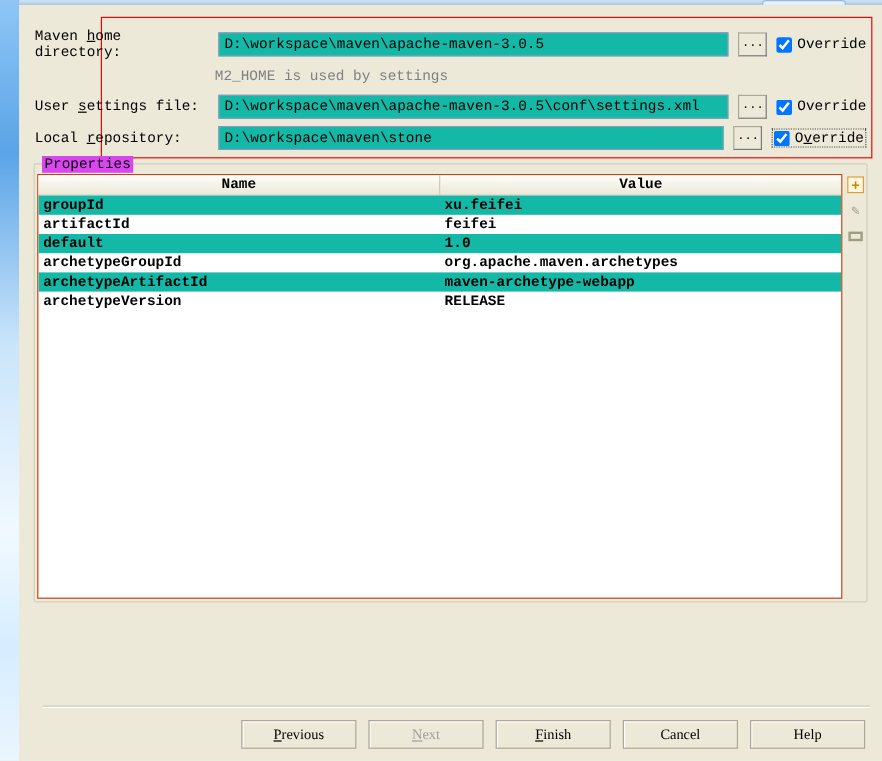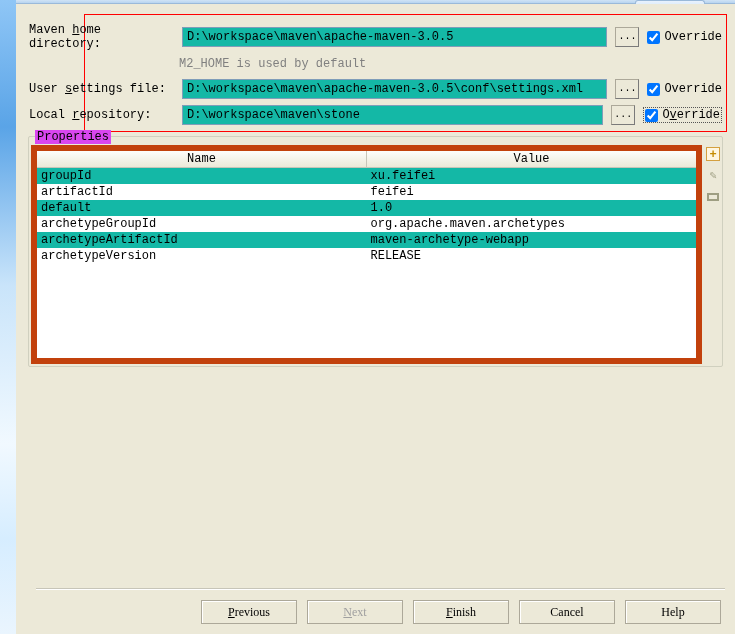--- a/index.html
+++ b/index.html
@@ -35,21 +35,21 @@
 .override { display:flex; align-items:center; gap:2px; font-family:"Courier New",monospace; font-size:12px;}
 .override input { margin-right:2px;}
 .override.sel { border:1px dotted #555; padding:0 1px;}
 .subhelp { color:#808080; font-family:"Courier New",monospace; font-size:12px; margin:2px 0 8px 150px;}
 
 .props-panel { margin:0 4px; }
 .props-fieldset { border:1px solid #d0d0bf; border-radius:2px; padding:2px; position:relative; background:#ece9d8;}
 .props-legend { font-family:"Courier New",monospace; font-size:12px; position:relative; top:-9px; left:4px;
   background:#d946ef; padding:0 2px;}
 .table-wrap { margin-top:-8px; display:flex;}
-.table { flex:1; background:#fff; border:6px solid #c2410c; height:219px; overflow:hidden;}
+.table { flex:1; background:#fff; border:1px solid #c2410c; height:354px; overflow:hidden;font-weight:bold;}
 .thead { display:flex; background:#ece9d8; border-bottom:1px solid #c7c5b8;}
 .th { flex:1; text-align:center; font-family:"Courier New",monospace; font-size:12px;
   border-right:1px solid #c7c5b8; padding:1px 0; background:linear-gradient(#fdfdfb,#ece9d8);}
 .th:last-child{border-right:none;}
 .tr { display:flex;}
 .tr.alt { background:#14b8a6;}
 .td { flex:1; padding:1px 4px; font-family:"Courier New",monospace; font-size:12px; white-space:nowrap; overflow:hidden;}
 .side-icons { width:18px; padding:2px 0 0 4px; display:flex; flex-direction:column; gap:8px;}
 .side-icons .ic { width:14px; height:14px; font-size:12px; text-align:center; line-height:14px;}
 .ic-add { color:#c58b00; border:1px solid #d4a040; background:#fff6e0; font-weight:bold;}
@@ -80,21 +80,21 @@
       <span class="label">
         <span>Maven </span><u>h</u><span>ome directory:</span>
       </span>
       <input class="textfield" value="D:\workspace\maven\apache-maven-3.0.5" style="">
       <button class="browse-btn">...</button>
       <label class="override">
         <input type="checkbox" checked="" style="">
         <span>Override</span>
       </label>
     </div>
-    <div class="subhelp" style="margin-left:90px">M2_HOME is used by default</div>
+    <div class="subhelp" style="margin-left:90px">M2_HOME is used by settings</div>
 
     <div class="row-wrap">
       <span class="label">
         <span>User </span><u>s</u><span>ettings file:</span>
       </span>
       <input class="textfield" value="D:\workspace\maven\apache-maven-3.0.5\conf\settings.xml" style="">
       <button class="browse-btn">...</button>
       <label class="override">
         <input type="checkbox" checked="" style="">
         <span>Override</span>

